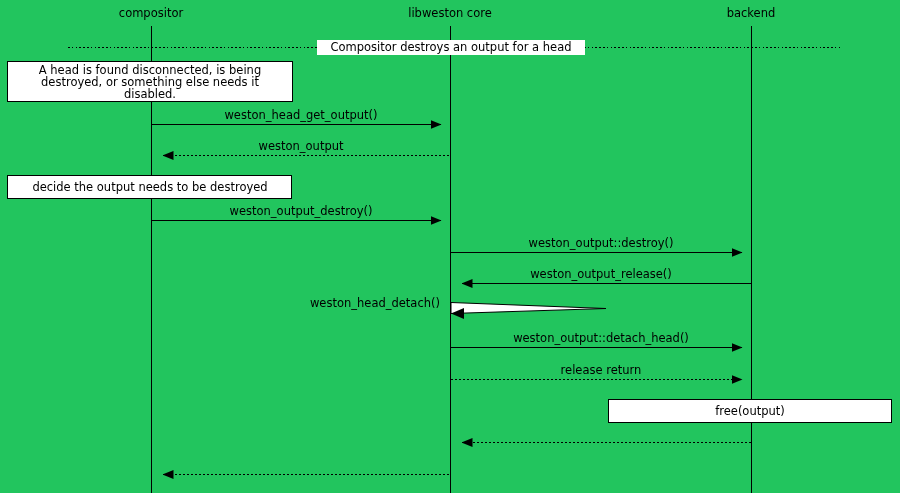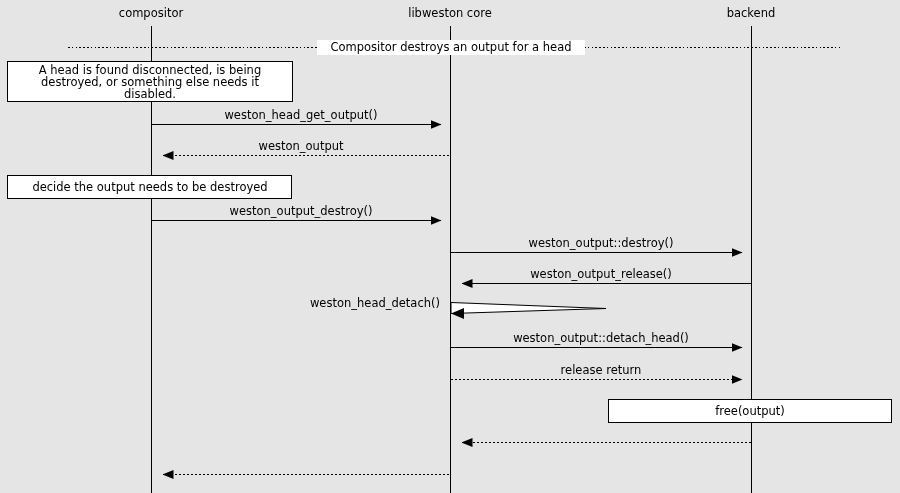--- a/index.html
+++ b/index.html
@@ -5,21 +5,21 @@
 <style>
   html, body {
     margin: 0;
     padding: 0;
     background: #ffffff;
   }
   #diagram {
     position: relative;
     width: 900px;
     height: 493px;
-    background: #e5e5e5;
+    background: #22c55e;
     font-family: "DejaVu Sans", "Liberation Sans", sans-serif;
     overflow: hidden;
   }
   #diagram svg {
     position: absolute;
     top: 0;
     left: 0;
     width: 900px;
     height: 493px;
   }

